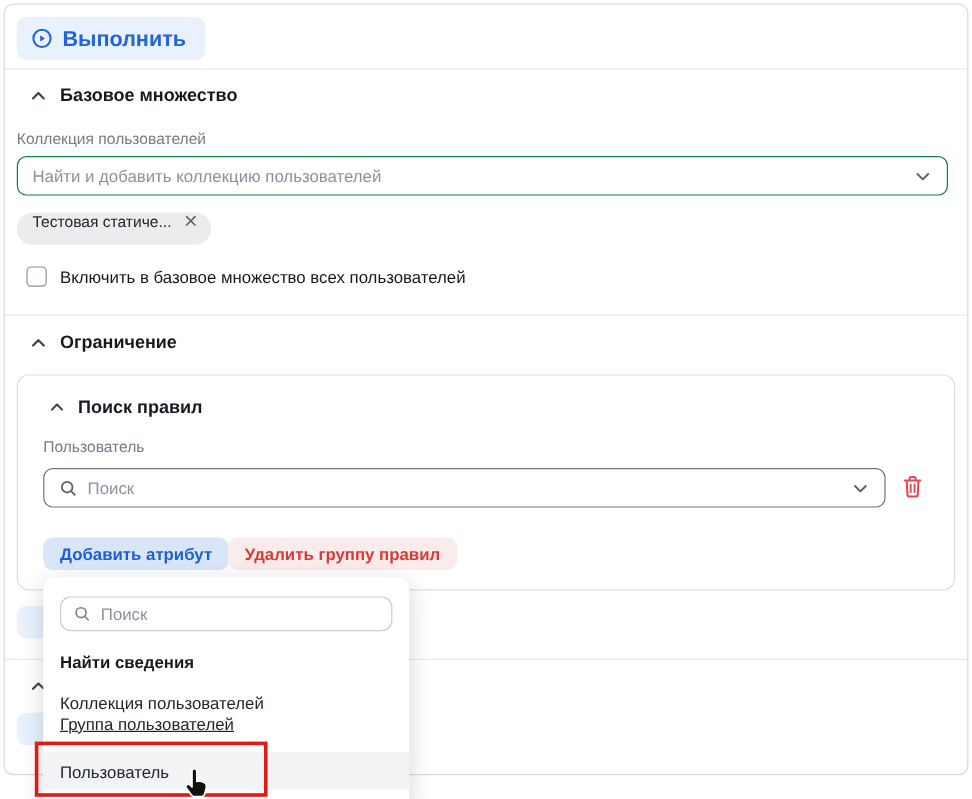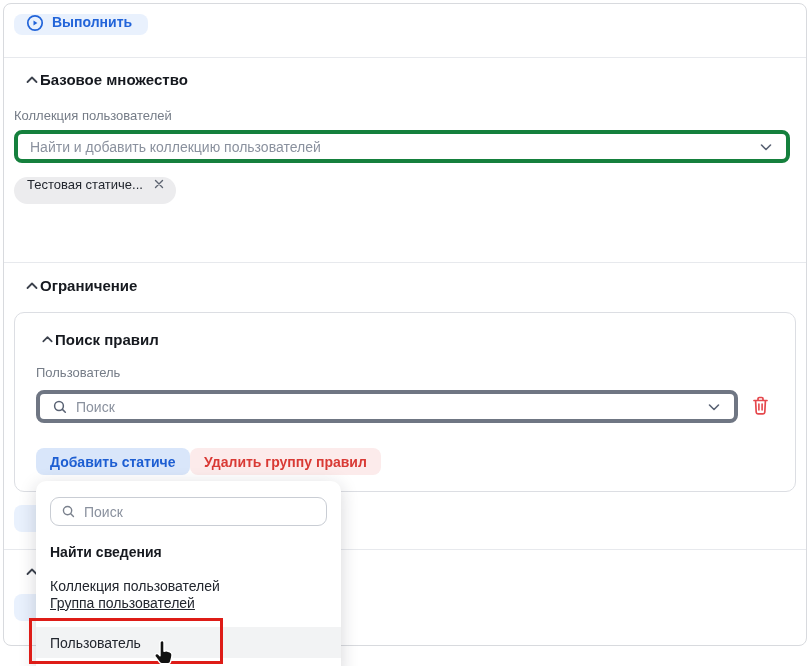--- a/index.html
+++ b/index.html
@@ -7,34 +7,34 @@
     font-family:"Liberation Sans", sans-serif; color:#1a1e26; }
   #stage { position:relative; width:810px; height:666px; overflow:hidden; background:#fff; }
 
   
   .panel { position:absolute; left:3px; top:3px; width:804px; height:643px;
     background:#fff; border:1px solid #d8dade; border-radius:8px; }
 
   .divider { position:absolute; left:4px; width:802px; height:1px; background:#e7e9ed; }
 
   
-  .run-btn { position:absolute; left:14px; top:14px; height:21px; padding:0 16px 0 12px;
-    display:flex; align-items:flex-start; gap:8px; background:#e9f1fd; border:none;
-    border-radius:8px; color:#2264d9; font-size:14px; font-weight:700; cursor:pointer;
+  .run-btn { position:absolute; left:14px; top:14px; height:36px; padding:0 16px 0 12px;
+    display:flex; align-items:center; gap:8px; background:#e9f1fd; border:none;
+    border-radius:8px; color:#2264d9; font-size:18px; font-weight:700; cursor:pointer;
     font-family:inherit; }
 
   
-  .sec-head { position:absolute; display:flex; align-items:center; }
+  .sec-head { position:absolute; display:flex; align-items:center; gap:10px; }
   .sec-title { font-size:15px; font-weight:700; color:#16191f; }
   .chev { display:inline-flex; }
 
   .field-label { position:absolute; font-size:13px; color:#757c87; }
 
   
-  .selectbox { position:absolute; height:33px; background:#fff; border:4px solid #15803d;
+  .selectbox { position:absolute; height:33px; background:#fff; border:1px solid #15803d;
     border-radius:8px; display:flex; align-items:center; padding:0 12px; gap:8px; }
   .selectbox input { flex:1; border:none; outline:none; background:transparent;
     font-family:inherit; font-size:14px; color:#1a1e26; min-width:0; }
   .selectbox input::placeholder { color:#8a919e; opacity:1; }
 
   
   .chip { position:absolute; left:14px; top:177px; height:27px; display:flex;
     align-items:flex-start; gap:9px; padding:0 10px 0 13px; background:#ececee;
     border-radius:14px; font-size:13px; color:#22262e; }
 
@@ -120,20 +120,24 @@
 
   <div class="chip">
     <span>Тестовая статиче...</span>
     <span class="chev" style="cursor:pointer;">
       <svg width="14" height="14" viewBox="0 0 14 14">
           <path d="M3.5 3.5 L10.5 10.5 M10.5 3.5 L3.5 10.5" stroke="#5c6370" stroke-width="1.4" stroke-linecap="round"></path>
         </svg>
     </span>
   </div>
 
+  <div class="check-row">
+    <div class="checkbox"></div>
+    <div class="check-label">Включить в базовое множество всех пользователей</div>
+  </div>
 
   <div class="divider" style="top:262px"></div>
 
   <div class="sec-head" style="left:24px; top:277px;">
     <span class="chev">
       <svg width="16" height="16" viewBox="0 0 16 16">
           <polyline points="3.5,10 8,5.5 12.5,10" fill="none" stroke="#3c424d" stroke-width="1.8" stroke-linecap="round" stroke-linejoin="round"></polyline>
         </svg>
     </span>
     <span class="sec-title">Ограничение</span>
@@ -172,21 +176,21 @@
       <svg width="21" height="23" viewBox="0 0 21 23">
         <path d="M4 5.5 h13" stroke="#e5484d" stroke-width="1.7" stroke-linecap="round" fill="none"></path>
         <path d="M8 5 v-1.2 c0-.7 .6-1.3 1.3-1.3 h2.4 c.7 0 1.3 .6 1.3 1.3 V5" stroke="#e5484d" stroke-width="1.7" fill="none"></path>
         <path d="M5.6 5.8 l.6 11.4 c.05 .9 .8 1.6 1.7 1.6 h5.2 c.9 0 1.65-.7 1.7-1.6 l.6-11.4" stroke="#e5484d" stroke-width="1.7" fill="none" stroke-linejoin="round"></path>
         <path d="M8.9 9 v6 M12.1 9 v6" stroke="#e5484d" stroke-width="1.6" stroke-linecap="round"></path>
       </svg>
     </span>
   </button>
 
   <button class="small-btn btn-blue" style="left:36px; top:448px;">
-    <span>Добавить статиче</span>
+    <span>Добавить атрибут</span>
   </button>
   <button class="small-btn btn-red" style="left:190px; top:448px;align-items:center;">
     <span>Удалить группу правил</span>
   </button>
 
   <div class="ghost-btn" style="left:14px; top:505px;"></div>
   <div class="divider" style="top:549px"></div>
   <span class="chev" style="position:absolute; left:24px; top:564px;">
     <svg width="16" height="16" viewBox="0 0 16 16">
         <polyline points="3.5,10 8,5.5 12.5,10" fill="none" stroke="#3c424d" stroke-width="1.8" stroke-linecap="round" stroke-linejoin="round"></polyline>

